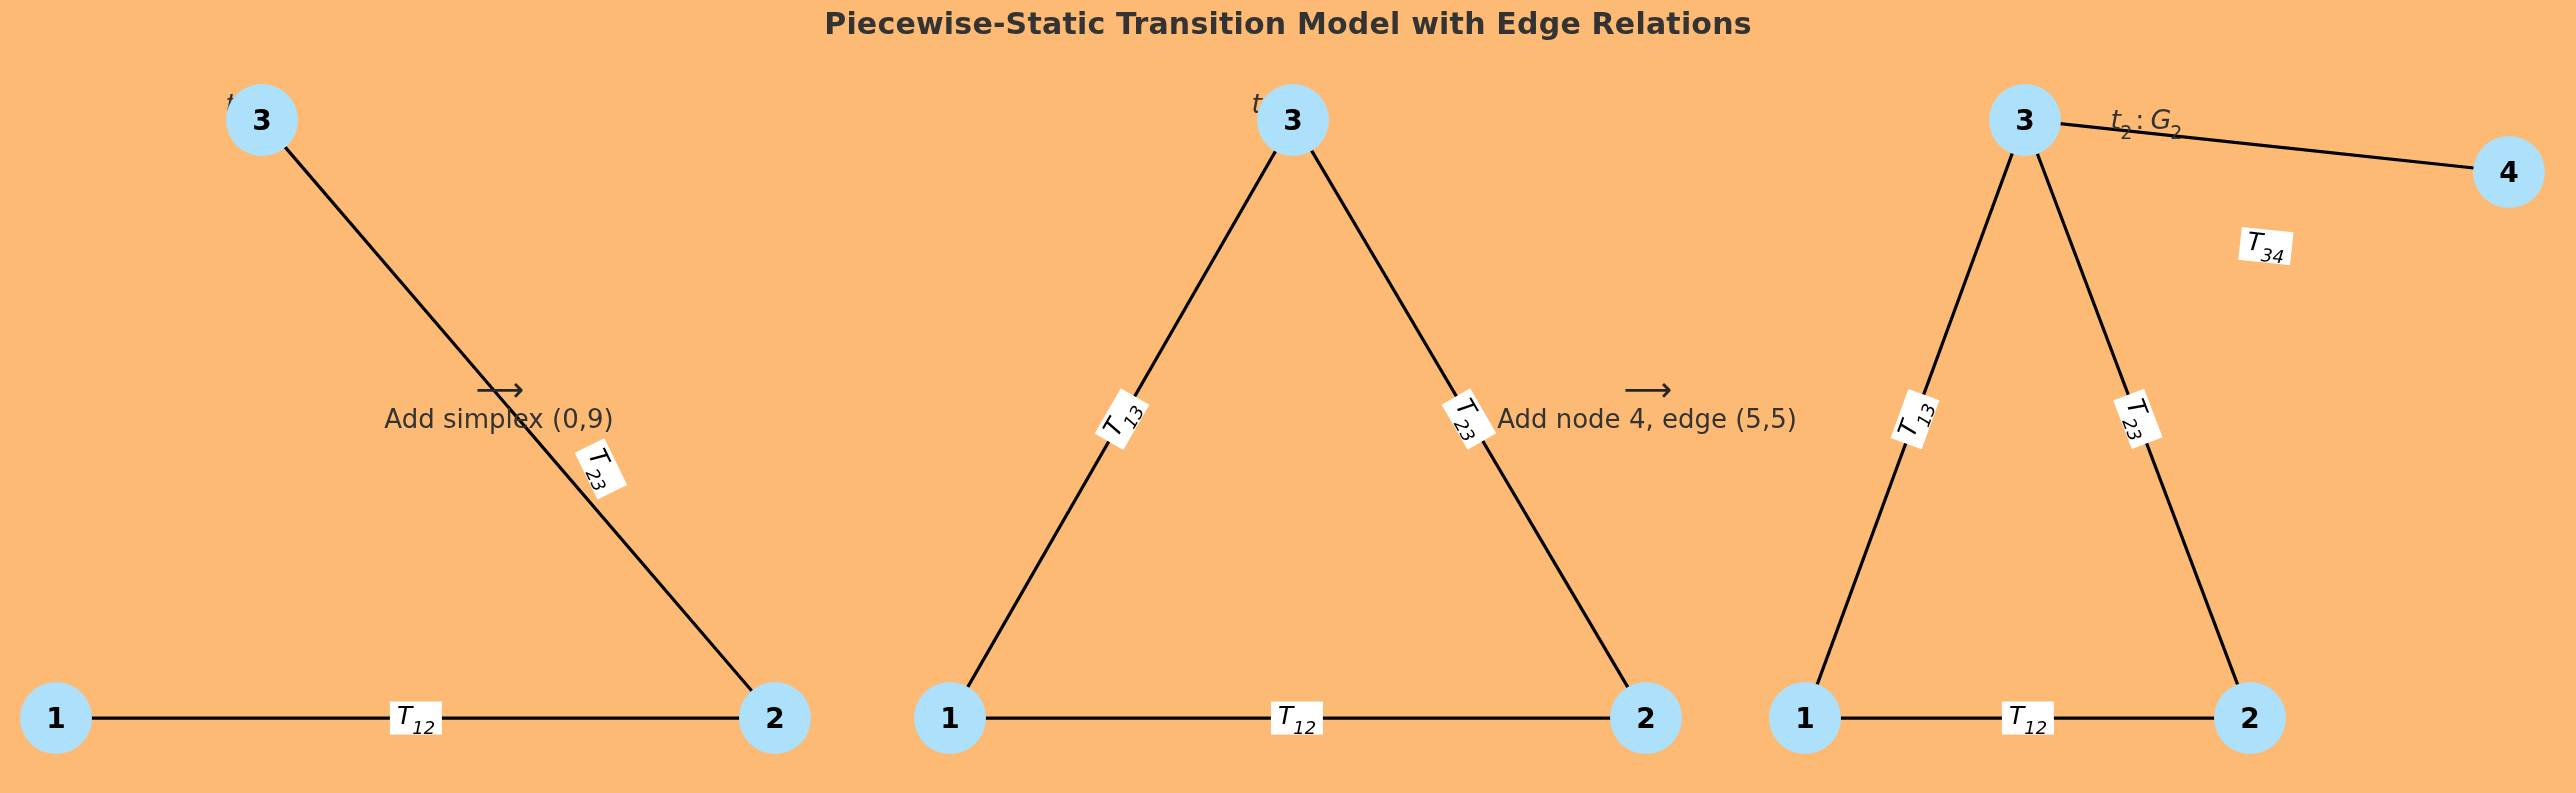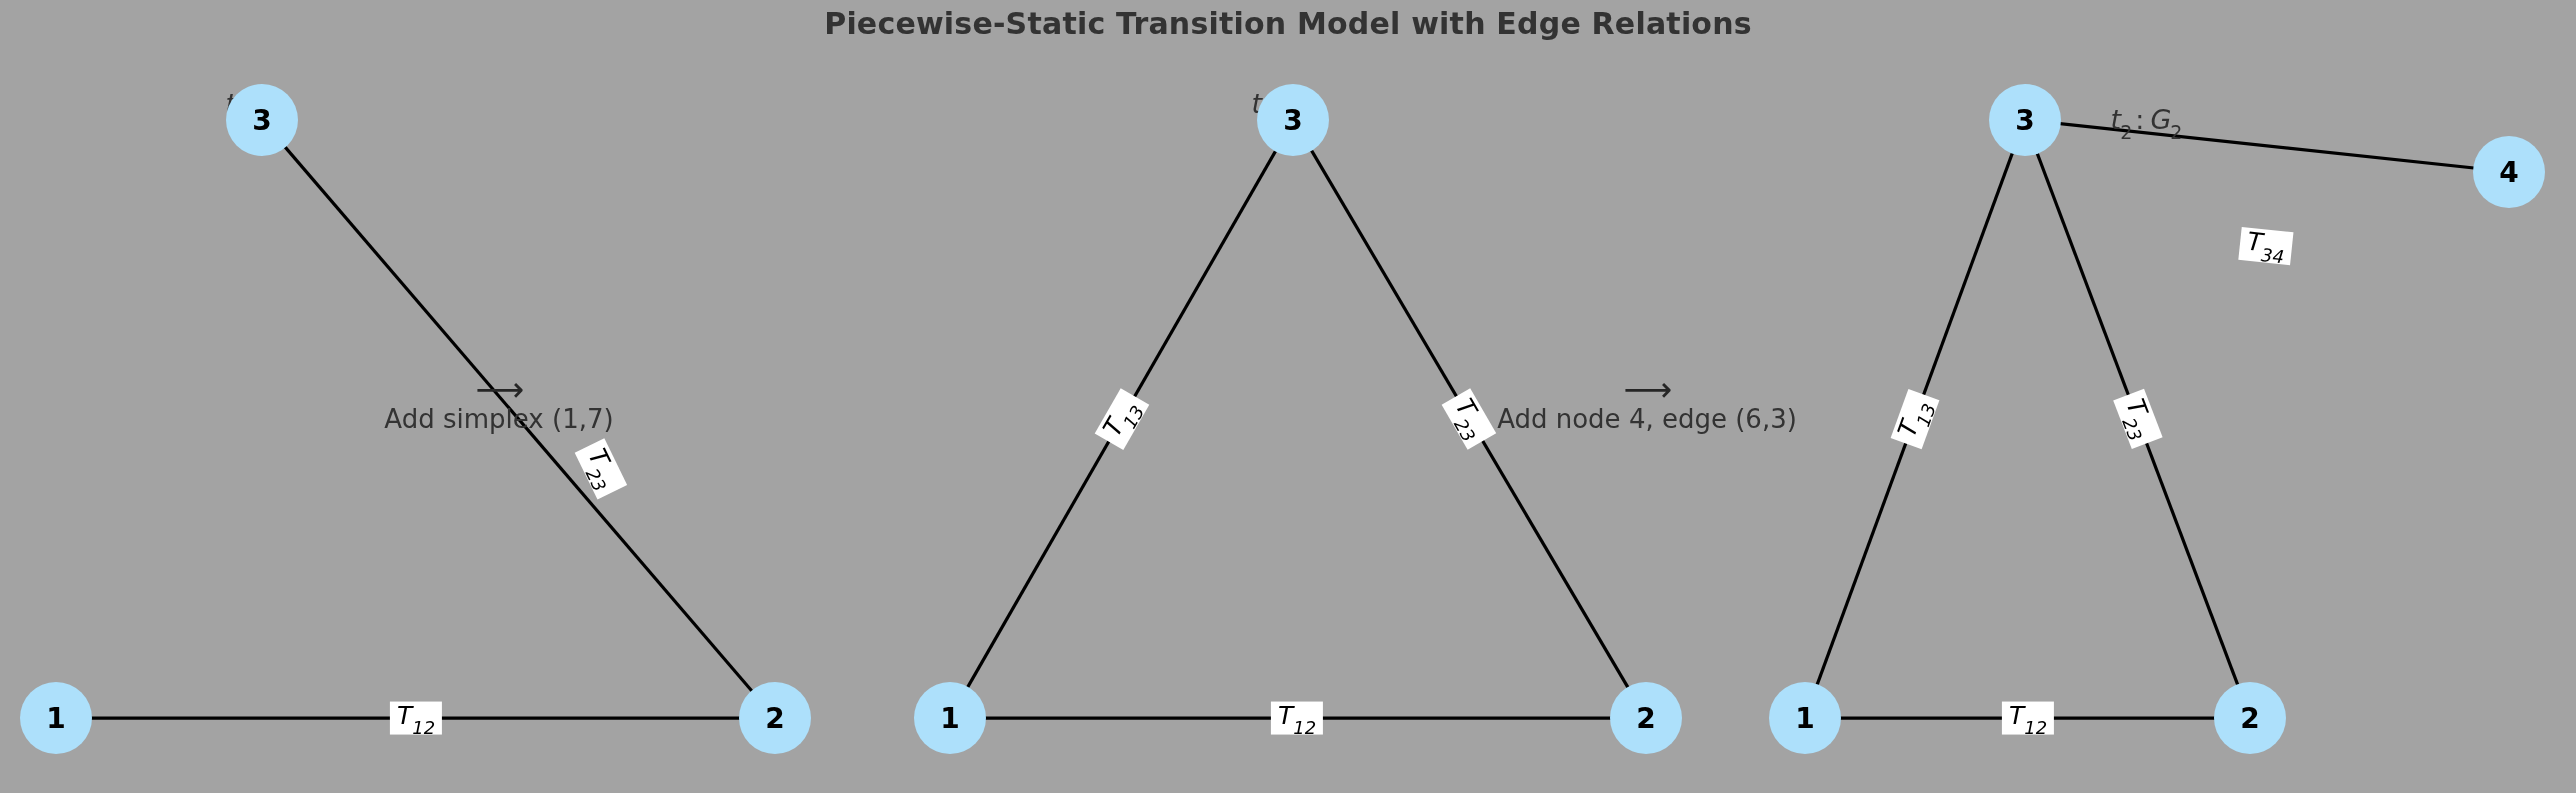--- a/index.html
+++ b/index.html
@@ -11,21 +11,21 @@
     width: 2576px;
     height: 793px;
     font-family: "DejaVu Sans", "Liberation Sans", sans-serif;
     overflow: hidden;
     position: relative;
   }
   #figure {
     position: relative;
     width: 2576px;
     height: 793px;
-    background: #a3a3a3;
+    background: #fdba74;
   }
   .fig-title {
     position: absolute;
     left: 0;
     top: 6px;
     width: 2576px;
     text-align: center;
     font-size: 30px;
     font-weight: bold;
     color: #333333;
@@ -167,22 +167,22 @@
       </div>
       <div class="node" style="left: 2509px; top: 172px; width: 72px; height: 72px; background: rgb(173, 224, 251);">
         <span>4</span>
       </div>
       <div class="edge-label" style="left: 2028px; top: 718px; transform: translate(-50%, -50%) rotate(0deg);"><span>T</span><span class="sub">12</span></div>
       <div class="edge-label" style="left: 1915px; top: 419px; transform: translate(-50%, -50%) rotate(-70deg);"><span>T</span><span class="sub">13</span></div>
       <div class="edge-label" style="left: 2138px; top: 419px; transform: translate(-50%, -50%) rotate(69deg);"><span>T</span><span class="sub">23</span></div>
       <div class="edge-label" style="left: 2266px; top: 246px; transform: translate(-50%, -50%) rotate(6deg);"><span>T</span><span class="sub">34</span></div>
       <div class="transition" style="left: 499px; top: 406px;">
         <span class="arrow">⟶</span>
-        <span class="tlabel">Add simplex (1,7)</span>
+        <span class="tlabel">Add simplex (0,9)</span>
       </div>
       <div class="transition" style="left: 1647px; top: 406px;">
         <span class="arrow">⟶</span>
-        <span class="tlabel">Add node 4, edge (6,3)</span>
+        <span class="tlabel">Add node 4, edge (5,5)</span>
       </div>
     </div>
 
 </div>
 
 
 </body></html>

